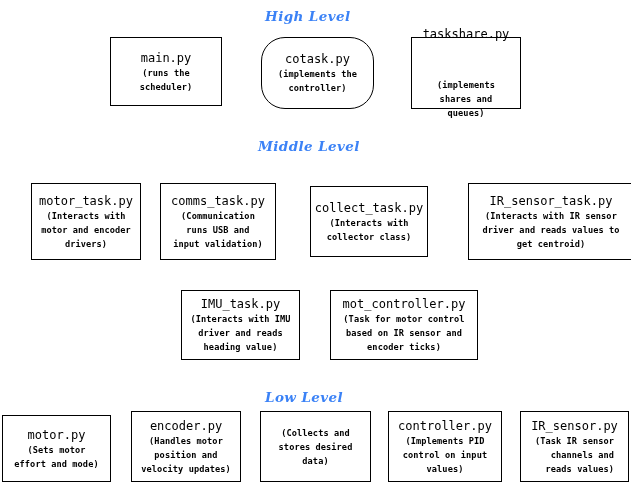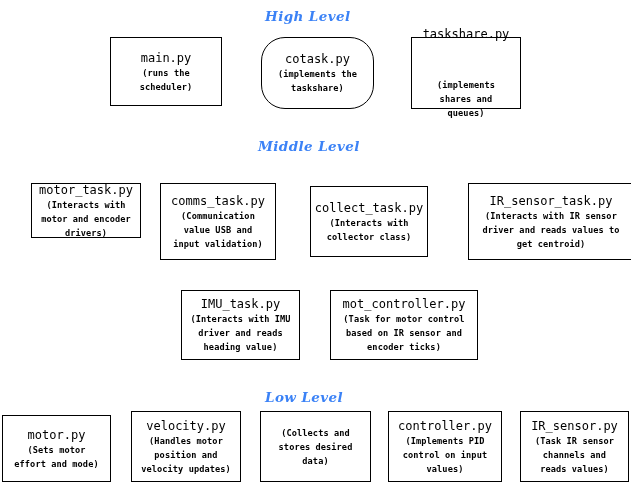--- a/index.html
+++ b/index.html
@@ -68,39 +68,39 @@
 <div class="canvas">
     <div class="level-heading" style="left: 265px; top: 8px;">High Level</div>
     <div class="node" style="left: 110px; top: 37px; width: 112px; height: 69px;">
       <div class="node-title">main.py</div>
       <div class="node-desc">(runs the
 scheduler)</div>
     </div>
     <div class="node" style="left: 261px; top: 37px; width: 113px; height: 72px; border-radius: 24px;">
       <div class="node-title">cotask.py</div>
       <div class="node-desc">(implements the
-taskshare)</div>
+controller)</div>
     </div>
     <div class="node" style="left: 411px; top: 37px; width: 110px; height: 72px; gap: 36px;">
       <div class="node-title">taskshare.py</div>
       <div class="node-desc">(implements
 shares and
 queues)</div>
     </div>
     <div class="level-heading" style="left: 258px; top: 138px;">Middle Level</div>
-    <div class="node" style="left: 31px; top: 183px; width: 110px; height: 55px;">
+    <div class="node" style="left: 31px; top: 183px; width: 110px; height: 77px;">
       <div class="node-title">motor_task.py</div>
       <div class="node-desc">(Interacts with
 motor and encoder
 drivers)</div>
     </div>
     <div class="node" style="left: 160px; top: 183px; width: 116px; height: 77px;">
       <div class="node-title">comms_task.py</div>
       <div class="node-desc">(Communication
-value USB and
+runs USB and
 input validation)</div>
     </div>
     <div class="node" style="left: 310px; top: 186px; width: 118px; height: 71px;">
       <div class="node-title">collect_task.py</div>
       <div class="node-desc">(Interacts with
 collector class)</div>
     </div>
     <div class="node" style="left: 460px; top: 183px; width: 166px; height: 77px; margin-left: 8px;">
       <div class="node-title">IR_sensor_task.py</div>
       <div class="node-desc">(Interacts with IR sensor
@@ -119,35 +119,35 @@
 driver and reads
 heading value)</div>
     </div>
     <div class="level-heading" style="left: 265px; top: 389px;">Low Level</div>
     <div class="node" style="left: 2px; top: 415px; width: 109px; height: 67px;">
       <div class="node-title">motor.py</div>
       <div class="node-desc">(Sets motor
 effort and mode)</div>
     </div>
     <div class="node" style="left: 131px; top: 411px; width: 110px; height: 71px;">
-      <div class="node-title">velocity.py</div>
+      <div class="node-title">encoder.py</div>
       <div class="node-desc">(Handles motor
 position and
 velocity updates)</div>
     </div>
     <div class="node" style="left: 260px; top: 411px; width: 111px; height: 71px;">
       <div class="node-desc">(Collects and
 stores desired
 data)</div>
     </div>
     <div class="node" style="left: 388px; top: 411px; width: 114px; height: 71px;">
       <div class="node-title">controller.py</div>
       <div class="node-desc">(Implements PID
 control on input
 values)</div>
     </div>
-    <div class="node" style="left: 520px; top: 411px; width: 109px; height: 71px;">
+    <div class="node" style="left: 520px; top: 411px; width: 109px; height: 71px; text-align: right;">
       <div class="node-title">IR_sensor.py</div>
       <div class="node-desc">(Task IR sensor
 channels and
 reads values)</div>
     </div>
   </div>
 
 </body></html>

